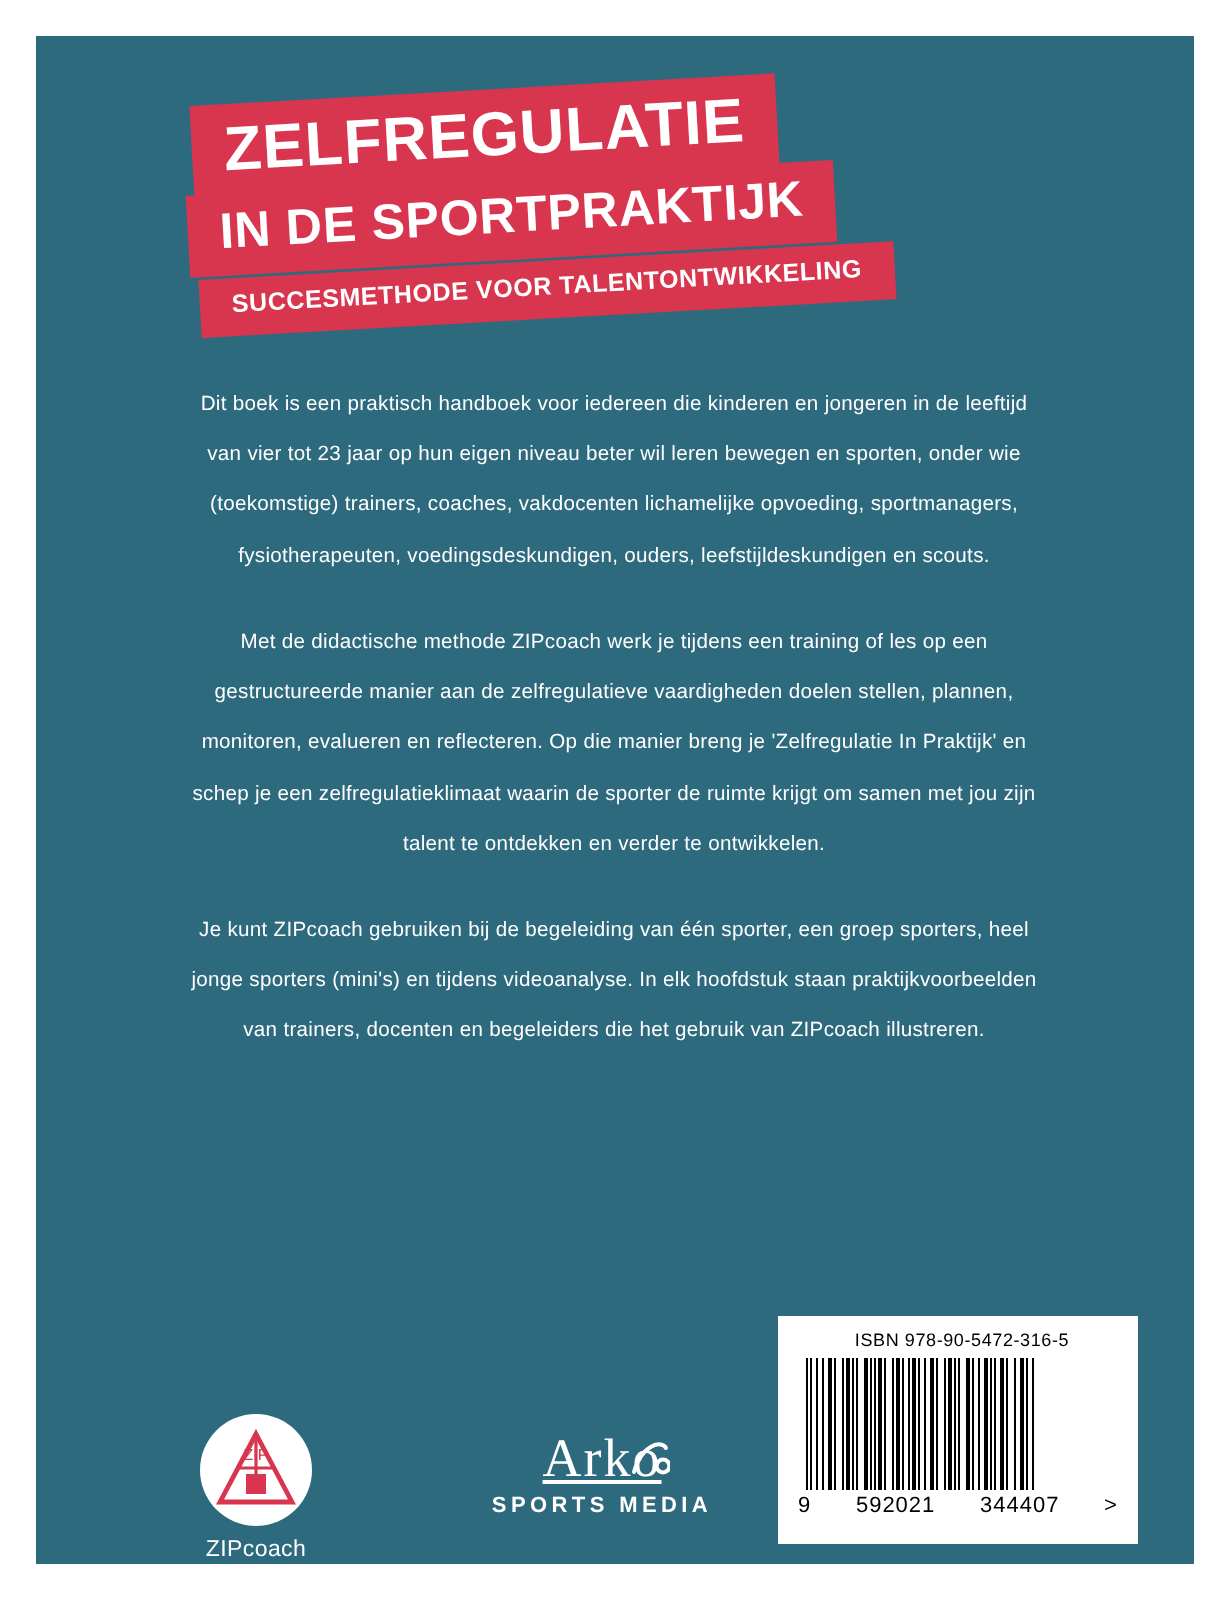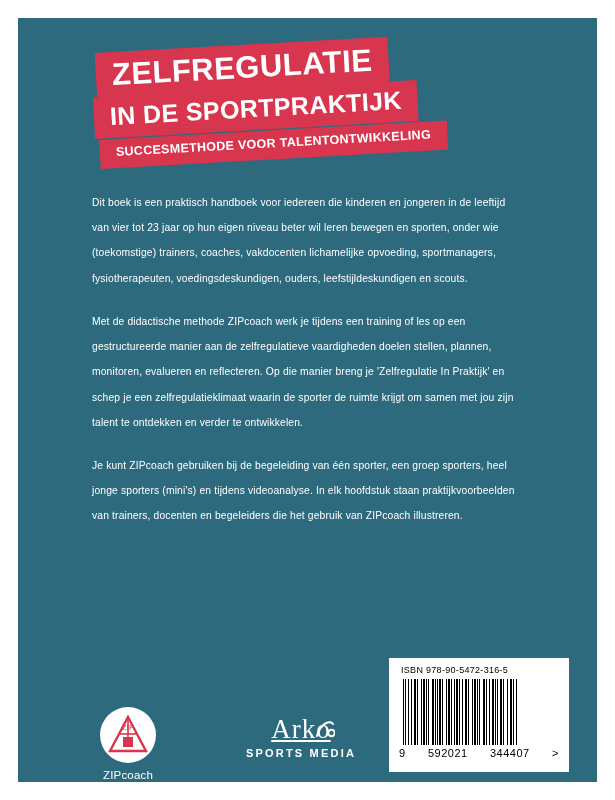--- a/index.html
+++ b/index.html
@@ -85,20 +85,21 @@
     left: 74px;
     top: 172px;
     width: 430px;
     color: #ffffff;
     font-size: 10.3px;
     line-height: 2.45;
     letter-spacing: 0.15px;
   }
   .blurb p {
     margin: 0 0 18px 0;
+    text-align: center;
   }
   .blurb p:last-child {
     margin-bottom: 0;
   }
   
   .bottom-row {
     position: absolute;
     left: 0;
     top: 640px;
     width: 579px;
@@ -167,20 +168,21 @@
     background: #ffffff;
     padding: 6px 8px 4px 8px;
     box-sizing: border-box;
   }
   .isbn-text {
     font-family: "Liberation Sans", sans-serif;
     font-size: 9px;
     color: #000000;
     letter-spacing: 0.3px;
     margin: 1px 0 4px 4px;
+    text-align: center;
   }
   .bars {
     height: 66px;
     display: flex;
     align-items: flex-end;
     gap: 0;
     margin: 0 6px;
   }
   .bars i {
     display: block;

